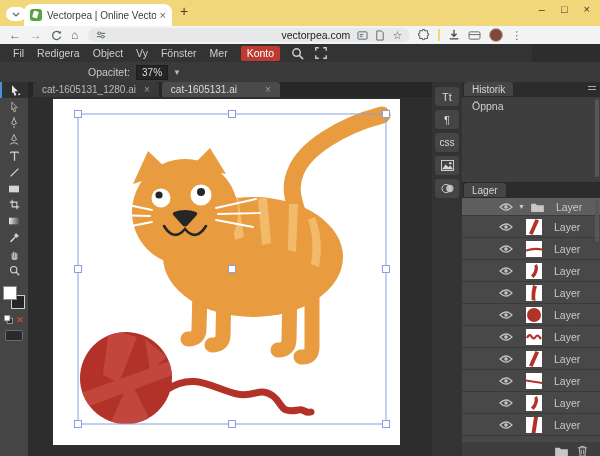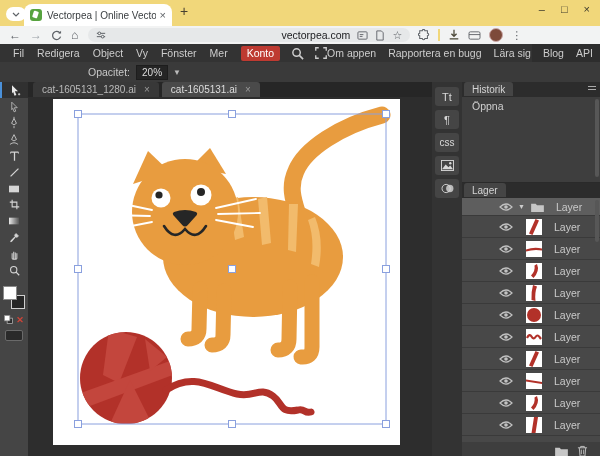--- a/index.html
+++ b/index.html
@@ -49,21 +49,21 @@
   .sw-bg{position:absolute;left:9px;top:10px;width:12px;height:12px;background:#262626;border:1px solid #cfcfcf;}
   .sw-fg{position:absolute;left:1px;top:1px;width:12px;height:12px;background:#fff;border:1px solid #8a8a8a;}
   .minirow{display:flex;align-items:center;gap:3px;margin-top:4px;}
   .nonex{color:#D04438;font-size:9px;font-weight:bold;}
   .scrmode{margin-top:5px;width:16px;height:9px;background:#2a2a2a;border:1px solid #6a6a6a;border-radius:2px;}
   
   .main{position:absolute;left:28px;top:82px;width:404px;height:374px;}
   .doctabs{position:absolute;left:0;top:0;width:404px;height:15px;background:#262626;display:flex;padding-left:5px;}
   .doctab{height:15px;display:flex;align-items:center;background:#383838;color:#B9B9B9;
     font-size:10px;padding:0 9px;margin-right:3px;border-radius:3px 3px 0 0;white-space:nowrap;}
-  .doctab.active{background:#4A4A4A;color:#DDD;}
+  .doctab.active{background:#4A4A4A;color:#DDD;gap:20px;}
   .doctab .tabx{margin-left:8px;color:#999;font-size:10px;}
   .canvas-area{position:absolute;left:0;top:15px;width:404px;height:359px;background:#2D2D2D;}
   .artboard{position:absolute;left:25px;top:2px;width:347px;height:346px;background:#fff;}
   .selov{position:absolute;left:0;top:0;width:404px;height:359px;pointer-events:none;}
   
   .pstrip{position:absolute;left:432px;top:82px;width:30px;height:374px;background:#333;display:flex;flex-direction:column;align-items:center;padding-top:5px;box-sizing:border-box;gap:4px;}
   .pbtn{width:24px;height:19px;background:#454545;border-radius:3px;color:#D8D8D8;
     display:flex;align-items:center;justify-content:center;font-size:11px;}
   .pbtn.small{font-size:10px;}
   .rpanel{position:absolute;left:462px;top:82px;width:138px;height:374px;background:#333;}
@@ -172,35 +172,25 @@
       <svg width="13" height="13" viewBox="0 0 14 14">
           <circle cx="6" cy="6" r="4" fill="none" stroke="#CDCDCD" stroke-width="1.6"></circle>
           <path d="M9 9 L13 13" stroke="#CDCDCD" stroke-width="1.8"></path>
         </svg>
     </span>
     <span class="mico">
       <svg width="12" height="12" viewBox="0 0 16 16">
           <path d="M1 5 V1 H5 M11 1 H15 V5 M15 11 V15 H11 M5 15 H1 V11" fill="none" stroke="#CDCDCD" stroke-width="1.8"></path>
         </svg>
     </span>
-    <span class="mlinks">
-      <span style="display:flex;gap:12px">
-          <span class="lnk">Om appen</span>
-          <span class="lnk">Rapportera en bugg</span>
-          <span class="lnk">Lära sig</span>
-          <span class="lnk">Blog</span>
-          <span class="lnk">API</span>
-        </span>
-
-    </span>
   </div>
 
   <div class="optionsbar">
     <span class="opalabel">Opacitet:</span>
-    <span class="opaval">20%</span>
+    <span class="opaval">37%</span>
     <span class="opadrop">▼</span>
   </div>
 
   <div class="lpal">
     <div class="tool sel">
         <svg width="12" height="13" viewBox="0 0 16 16">
           <path d="M4 1 L12 9 H7.8 L9.8 14 L7.4 15 L5.6 10 L4 11.8 Z" fill="#E8E8E8"></path>
           <path d="M12 13 h3 M13.5 11.5 v3" stroke="#E8E8E8"></path>
         </svg>
       </div>

